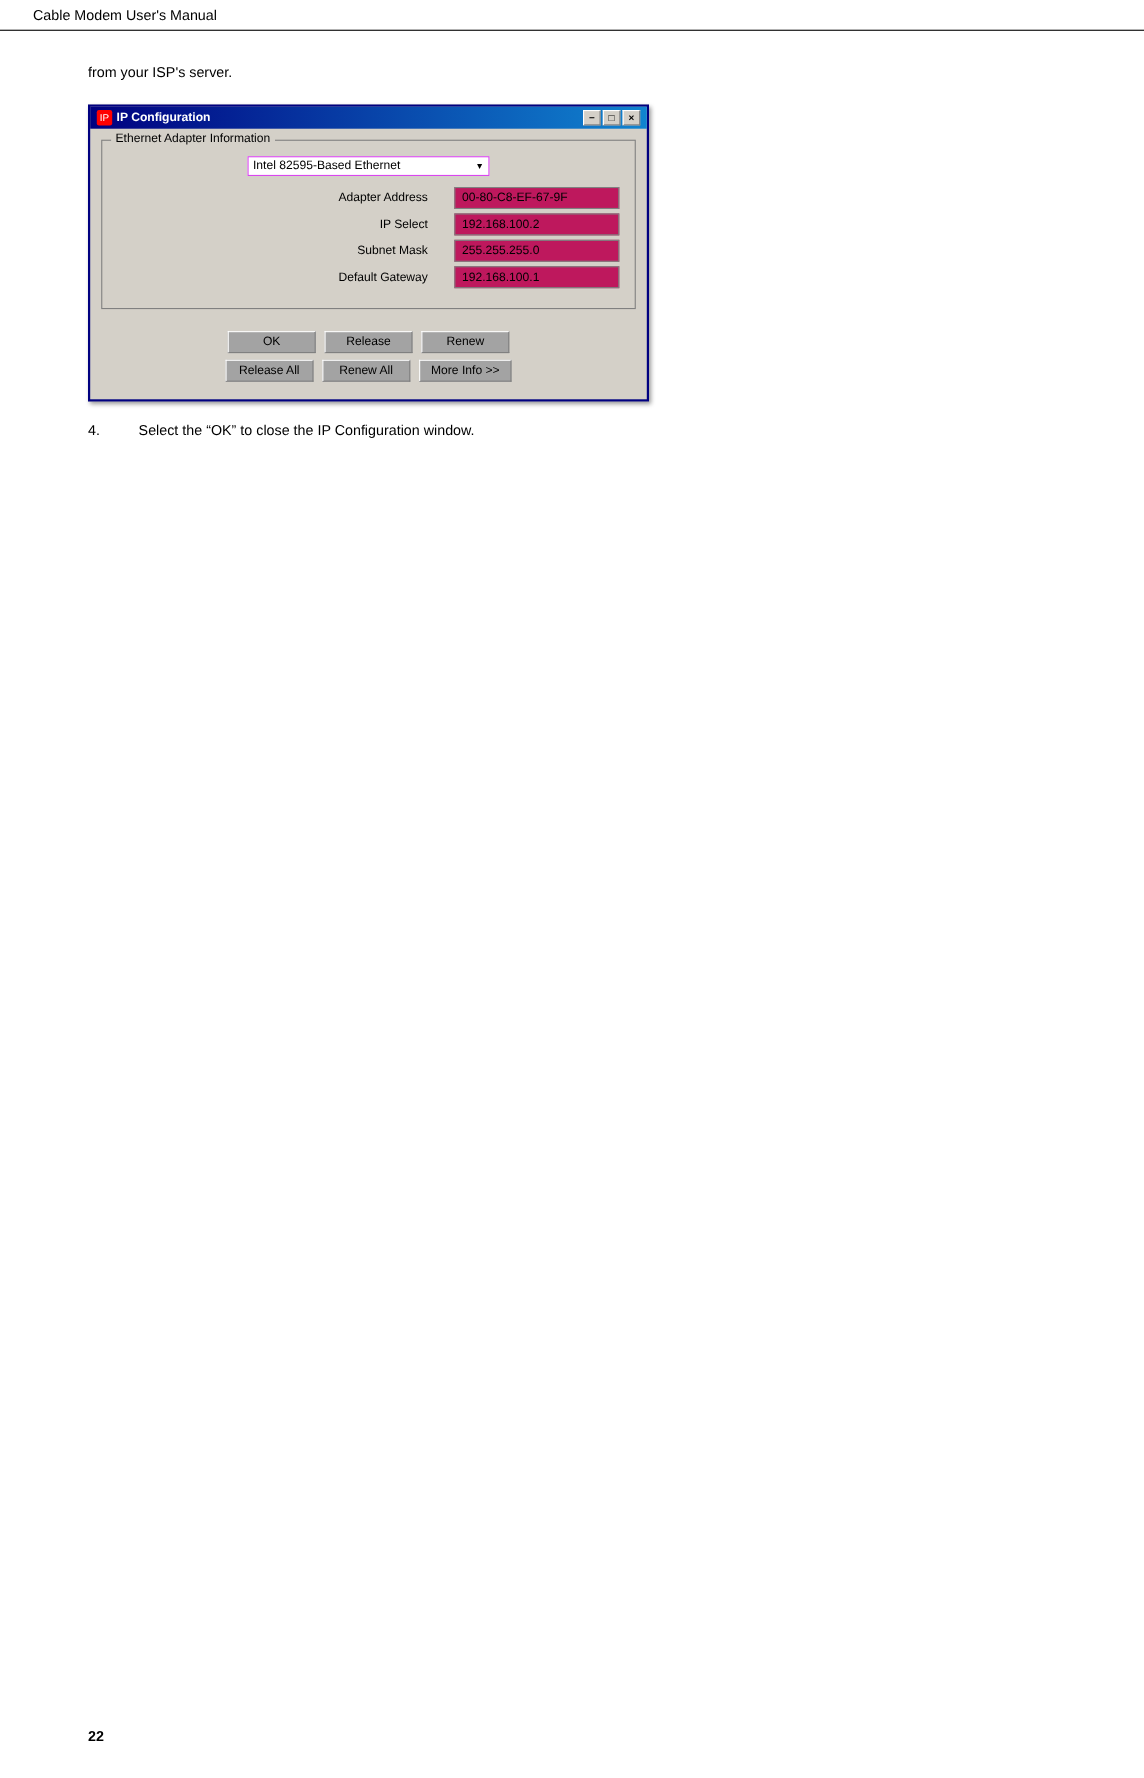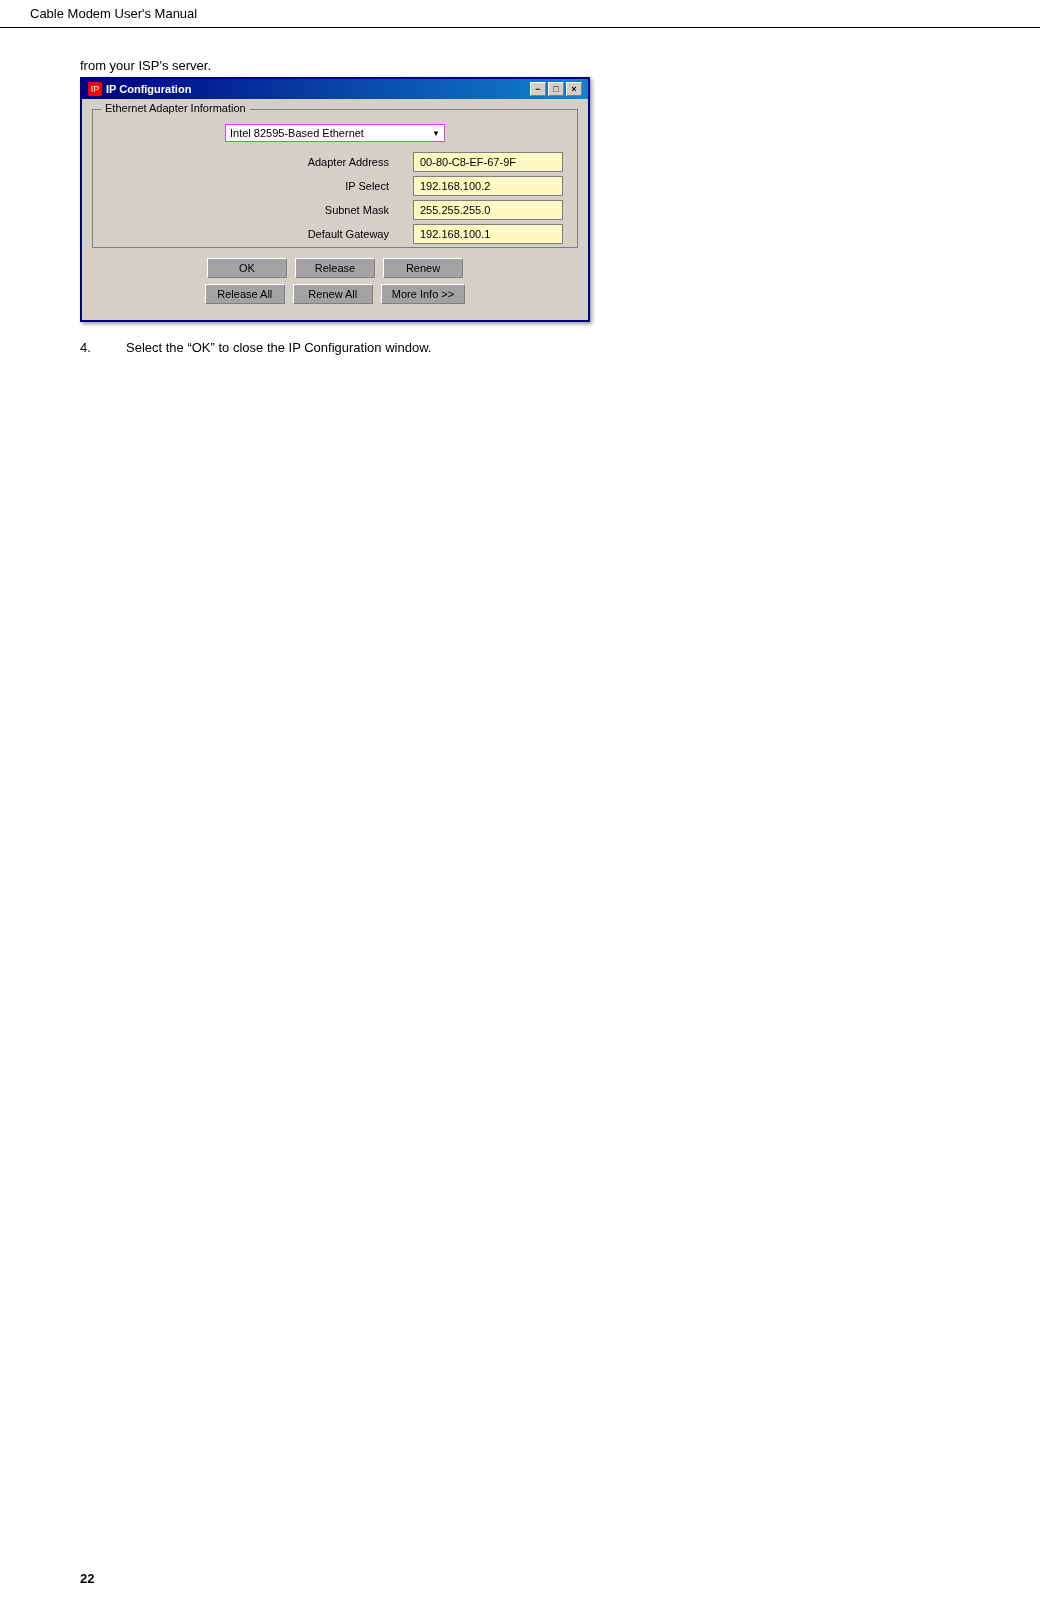--- a/index.html
+++ b/index.html
@@ -21,21 +21,21 @@
       align-items: center;
       font-size: 13px;
     }
 
     .page-content {
       padding: 30px 80px;
     }
 
     .intro-text {
       font-size: 13px;
-      margin-bottom: 4px;
+      margin-bottom: 22px;
     }
 
     
     .win-dialog {
       width: 510px;
       border: 2px solid #000080;
       background: #d4d0c8;
       font-family: 'MS Sans Serif', Arial, sans-serif;
       font-size: 11px;
       box-shadow: 2px 2px 4px rgba(0,0,0,0.4);
@@ -89,22 +89,22 @@
       cursor: pointer;
       color: #000;
     }
 
     .win-body {
       padding: 10px;
     }
 
     .win-groupbox {
       border: 1px solid #808080;
-      padding: 8px 10px 3px;
-      margin-bottom: 10px;
+      padding: 8px 10px 18px;
+      margin-bottom: 20px;
       position: relative;
     }
 
     .win-groupbox-title {
       position: absolute;
       top: -8px;
       left: 8px;
       background: #d4d0c8;
       padding: 0 4px;
       font-size: 11px;
@@ -151,21 +151,21 @@
       text-align: right;
       font-size: 11px;
       color: #000;
       min-width: 120px;
     }
 
     .info-value {
       width: 150px;
       height: 20px;
       border: 1px solid #808080;
-      background: #fef9c3;
+      background: #be185d;
       padding: 2px 6px;
       font-size: 11px;
       display: flex;
       align-items: center;
     }
 
     .win-buttons-row {
       display: flex;
       justify-content: center;
       gap: 8px;

